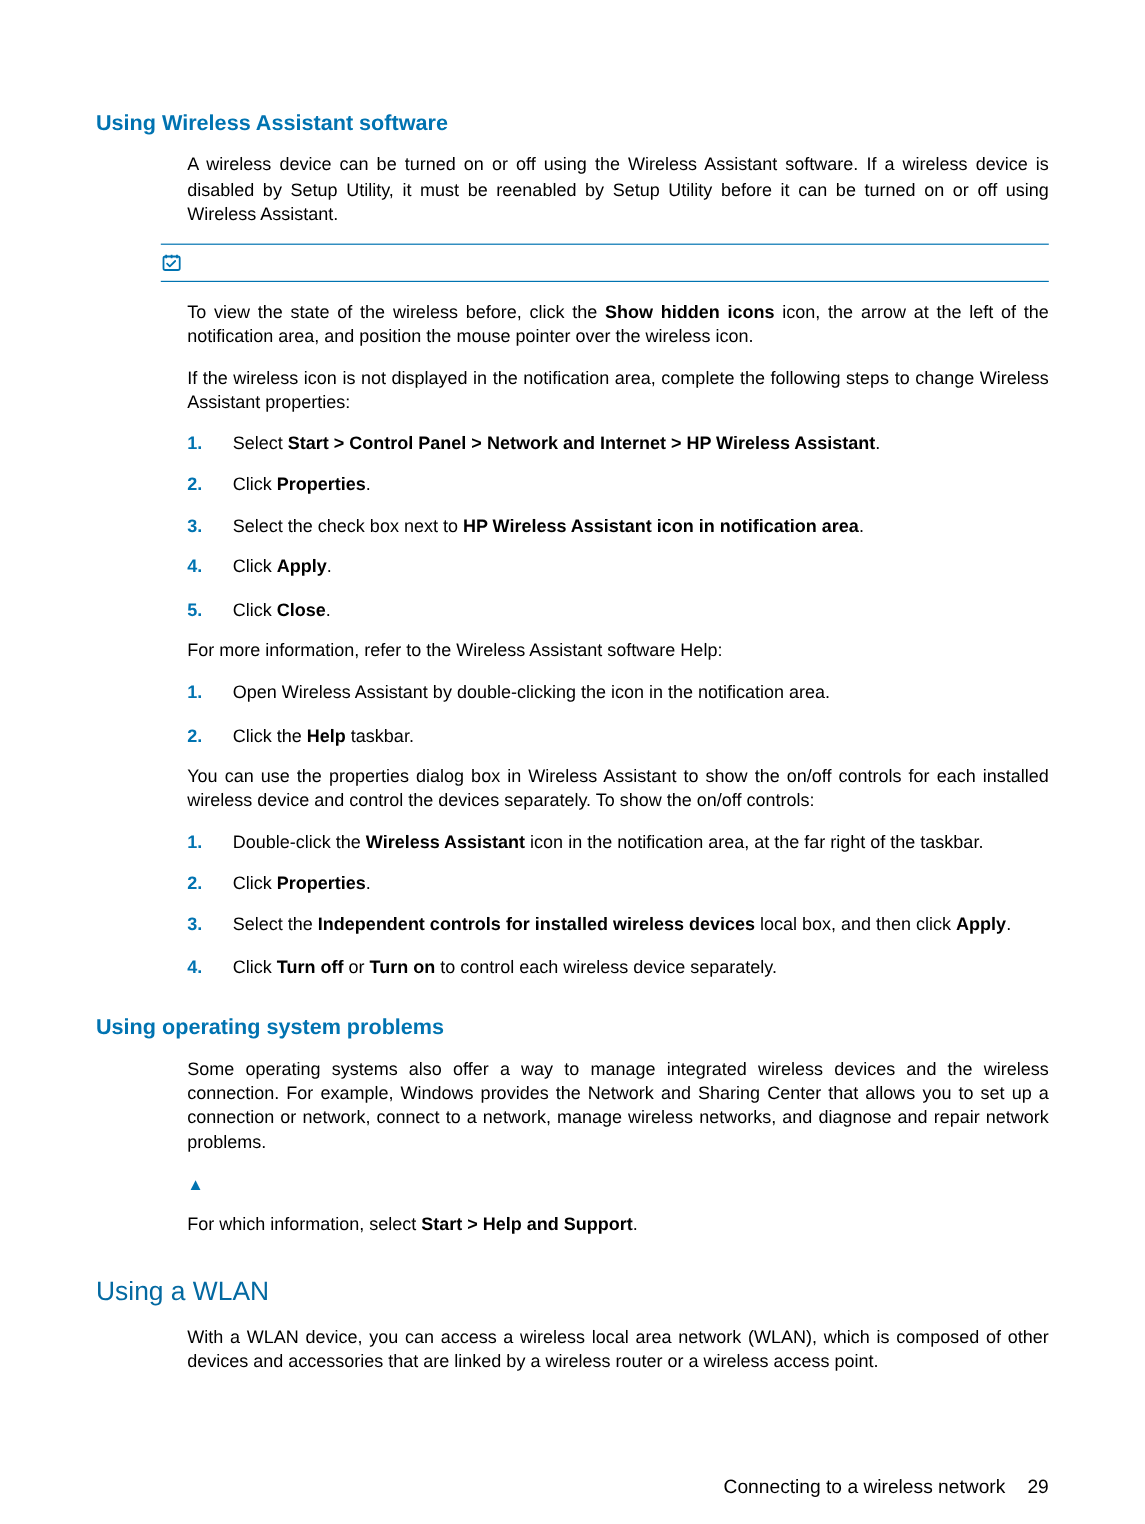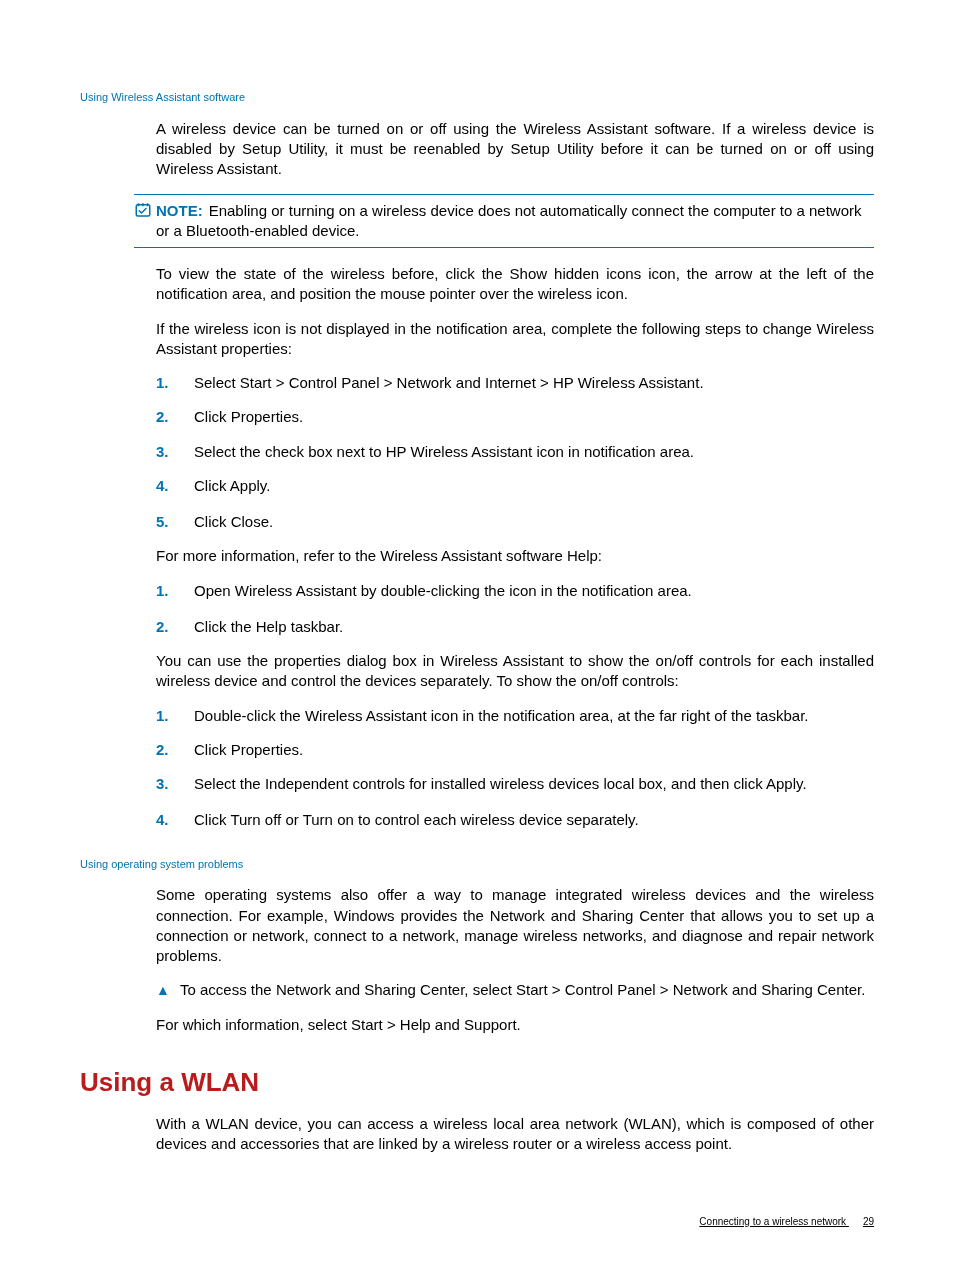--- a/index.html
+++ b/index.html
@@ -8,28 +8,28 @@
     font-size: 15px;
     line-height: 1.35;
     color: #000;
     background: #fff;
     margin: 0;
     padding: 90px 80px 60px 80px;
     width: 954px;
   }
   h3.blue-sub {
     color: #0073b1;
-    font-size: 11px;
-    font-weight: normal;
+    font-size: 18px;
+    font-weight: bold;
     margin: 0 0 14px 0;
   }
   h2.blue-main {
-    color: #b91c1c;
-    font-size: 26px;
-    font-weight: bold;
+    color: #0369a1;
+    font-size: 22px;
+    font-weight: normal;
     margin: 30px 0 14px 0;
   }
   .body-para {
     margin: 0 0 14px 0;
     padding-left: 76px;
     text-align: justify;
   }
   .body-para-after-ol {
     margin-top: 14px;
   }
@@ -81,46 +81,42 @@
   }
   .tri-icon {
     flex: 0 0 24px;
     color: #0073b1;
     font-size: 14px;
     line-height: 20px;
   }
   .tri-text { flex: 1; }
   .footer {
     position: relative;
-    margin-top: 60px;
+    margin-top: 84px;
     text-align: right;
-    font-size: 10px;
+    font-size: 16px;
     padding-right: 0;
-    text-decoration: underline;
   }
   .footer-page { margin-left: 14px; }
-  b { font-weight: normal; }
+  b { font-weight: bold; }
 </style>
 </head>
 <body>
 
 <h3 class="blue-sub">Using Wireless Assistant software</h3>
 
 <p class="body-para">A wireless device can be turned on or off using the Wireless Assistant software. If a wireless device is disabled by Setup Utility, it must be reenabled by Setup Utility before it can be turned on or off using Wireless Assistant.</p>
 
 <div class="note-box">
   <span class="note-icon">
     <svg width="18" height="18" viewBox="0 0 24 24" fill="none" stroke="#0073b1" stroke-width="2">
       <rect x="3" y="5" width="18" height="15" rx="2"></rect>
       <path d="M6 3v4M12 3v4M18 3v4"></path>
       <path d="M7 13l3 3l6-6" stroke-linecap="round" stroke-linejoin="round"></path>
     </svg>
-  </span>
-  <span class="note-text">
-    <span class="note-label">NOTE:</span><span>Enabling or turning on a wireless device does not automatically connect the computer to a network or a Bluetooth-enabled device.</span>
   </span>
 </div>
 
 <p class="body-para">
   <span>To view the state of the wireless before, click the </span><b>Show hidden icons</b><span> icon, the arrow at the left of the notification area, and position the mouse pointer over the wireless icon.</span>
 </p>
 
 <p class="body-para">If the wireless icon is not displayed in the notification area, complete the following steps to change Wireless Assistant properties:</p>
 
 <ol class="steps">
@@ -146,23 +142,20 @@
   <li><span>Select the </span><b>Independent controls for installed wireless devices</b><span> local box, and then click </span><b>Apply</b><span>.</span></li>
   <li><span>Click </span><b>Turn off</b><span> or </span><b>Turn on</b><span> to control each wireless device separately.</span></li>
 </ol>
 
 <h3 class="blue-sub" style="margin-top:26px">Using operating system problems</h3>
 
 <p class="body-para">Some operating systems also offer a way to manage integrated wireless devices and the wireless connection. For example, Windows provides the Network and Sharing Center that allows you to set up a connection or network, connect to a network, manage wireless networks, and diagnose and repair network problems.</p>
 
 <div class="bullet-tri">
   <span class="tri-icon">▲</span>
-  <span class="tri-text">
-    <span>To access the Network and Sharing Center, select </span><b>Start &gt; Control Panel &gt; Network and Sharing Center</b><span>.</span>
-  </span>
 </div>
 
 <p class="body-para">
   <span>For which information, select </span><b>Start &gt; Help and Support</b><span>.</span>
 </p>
 
 <h2 class="blue-main">Using a WLAN</h2>
 
 <p class="body-para">With a WLAN device, you can access a wireless local area network (WLAN), which is composed of other devices and accessories that are linked by a wireless router or a wireless access point.</p>
 

